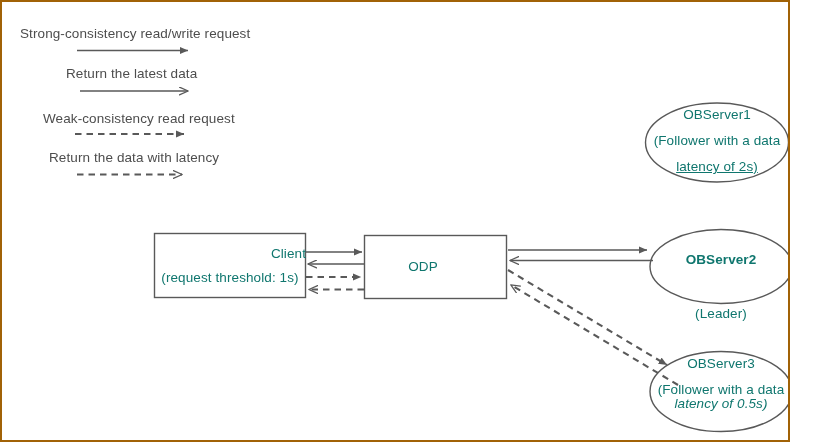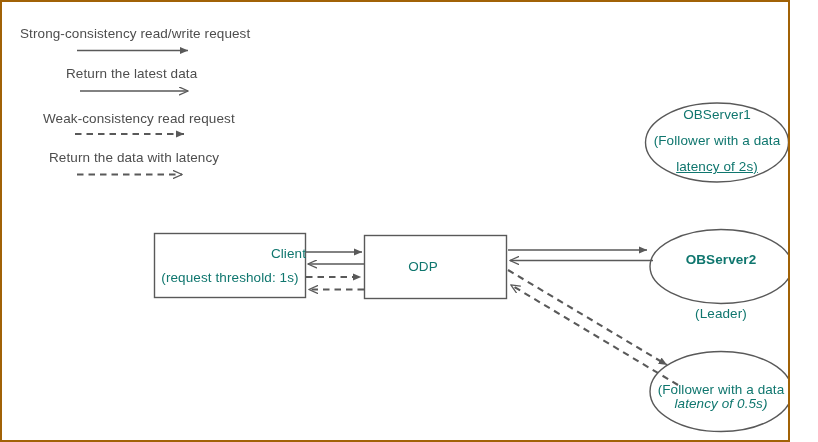--- a/index.html
+++ b/index.html
@@ -121,16 +121,17 @@
 
   <div class="node-label" style="left:350px; top:257px; width:142px;">ODP</div>
 
   <div class="node-label" style="left:644px; top:105px; width:142px;">OBServer1</div>
   <div class="node-label" style="left:639px; top:131px; width:152px;">(Follower with a data</div>
   <div class="node-label" style="left:644px; top:157px; width:142px;text-decoration:underline;">latency of 2s)</div>
 
   <div class="node-label" style="left:648px; top:250px; width:142px;font-weight:bold;">OBServer2</div>
   <div class="node-label" style="left:648px; top:264px; width:142px;margin-top:40px;">(Leader)</div>
 
+  <div class="node-label" style="left:648px; top:354px; width:142px;">OBServer3</div>
   <div class="node-label" style="left:643px; top:380px; width:152px;">(Follower with a data</div>
   <div class="node-label" style="left:648px; top:394px; width:142px;font-style:italic;">latency of 0.5s)</div>
 
 </div>
 
 </body></html>

